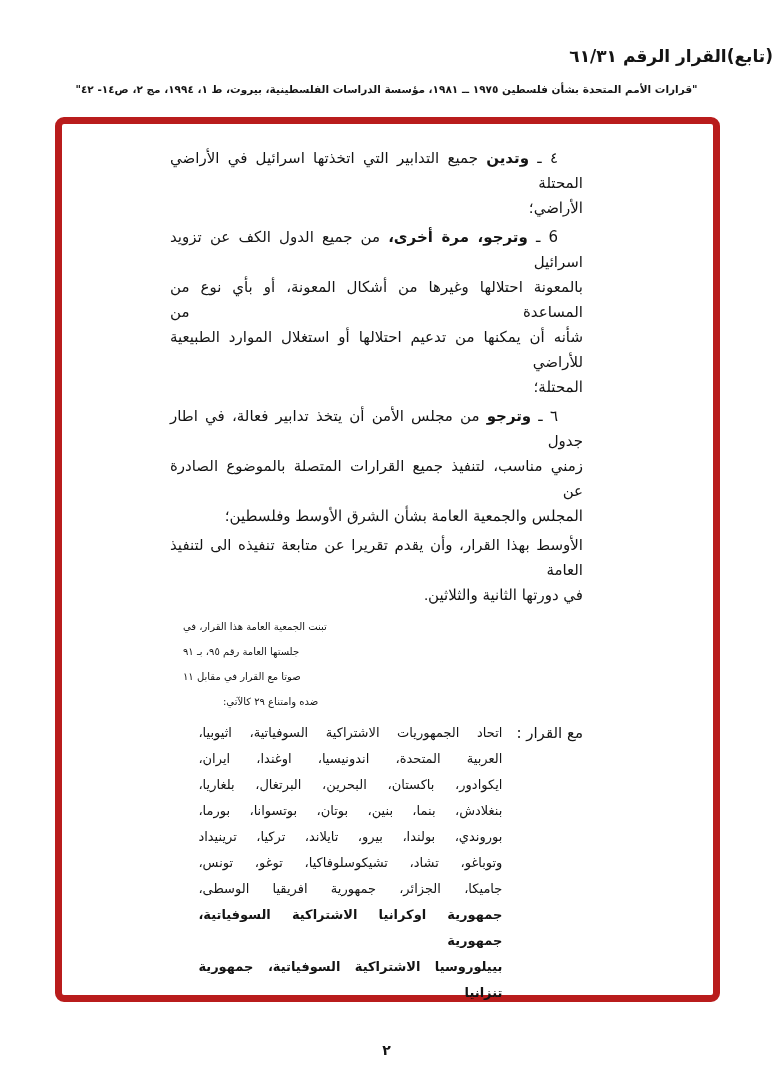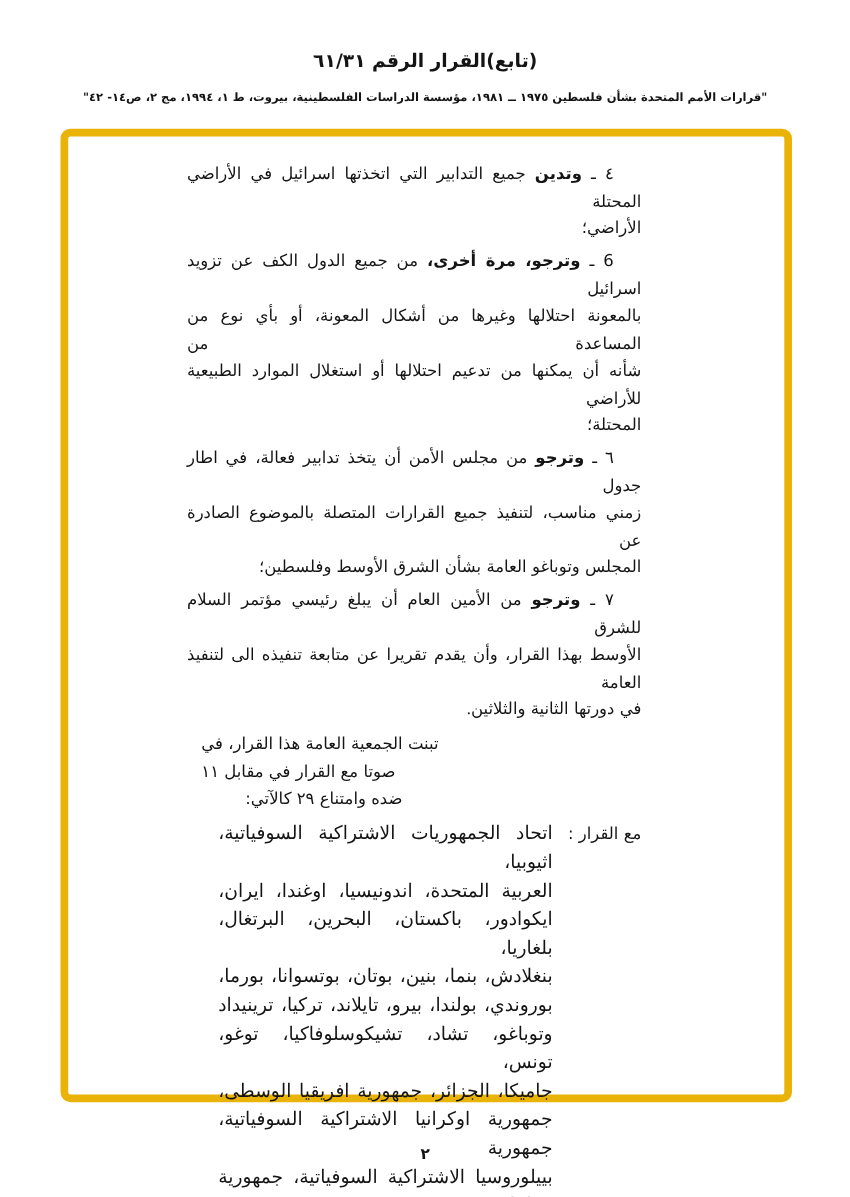--- a/index.html
+++ b/index.html
@@ -2,61 +2,61 @@
 <html lang="ar"><head>
 <meta charset="utf-8">
 <style>
   html,body{margin:0;padding:0;}
   body{
     width:773px;height:1088px;position:relative;background:#ffffff;
     font-family:"DejaVu Sans",sans-serif;color:#141414;overflow:hidden;
   }
   .doc-title{
     position:absolute;top:46px;left:0;width:100%;
-    text-align:center;direction:rtl;
+    direction:rtl;
     font-size:17px;font-weight:bold;letter-spacing:0;
   }
   .doc-source{
     position:absolute;top:83px;left:0;width:100%;
     text-align:center;direction:rtl;
     font-size:10.5px;font-weight:bold;white-space:nowrap;
   }
   .frame{
     position:absolute;left:55px;top:117px;width:665px;height:885px;
-    box-sizing:border-box;border:7px solid #eab308;border-radius:9px;
+    box-sizing:border-box;border:7px solid #b91c1c;border-radius:9px;
   }
   .content{
     position:absolute;left:0;top:0;width:651px;height:871px;
     box-sizing:border-box;padding:22px 130px 0 108px;
     direction:rtl;
   }
   .para{margin:0;}
   .para + .para{margin-top:4px;}
   .ln{
     font-size:15px;line-height:25px;
     text-align:justify;text-align-last:justify;
     word-spacing:1px;
   }
   .ln.first{text-indent:25px;}
   .ln.last{text-align-last:right;font-family:Liberation Serif, serif;}
   .adoption{margin-top:6px;padding-left:13px;}
   .aln{
-    font-size:15px;line-height:25px;direction:rtl;text-align:left;
+    font-size:10px;line-height:25px;direction:rtl;text-align:left;
   }
   .aln.indent{margin-left:40px;}
   .vote{display:flex;margin-top:6px;}
   .vote-label{
     flex:none;font-size:15px;line-height:26px;margin-left:14px;white-space:nowrap;
   }
   .vote-list{width:304px;flex:none;}
   .lln{
-    font-size:17px;line-height:26px;
+    font-size:13px;line-height:26px;
     text-align:justify;text-align-last:justify;word-spacing:1px;
   }
-  .lln.bold{font-weight:normal;}
+  .lln.bold{font-weight:bold;}
   b{font-weight:bold;}
   .page-number{
     position:absolute;top:1042px;left:0;width:100%;
     text-align:center;font-size:14px;font-weight:bold;
   }
 </style>
 </head>
 <body>
 
 <div class="doc-title">(تابع)القرار الرقم ٦١/٣١</div>
@@ -71,30 +71,30 @@
         </div>
         <div class="para">
           <div class="ln first"><span>6 ـ </span><b>وترجو، مرة أخرى،</b><span> من جميع الدول الكف عن تزويد اسرائيل</span></div>
           <div class="ln"><span>بالمعونة احتلالها وغيرها من أشكال المعونة، أو بأي نوع من المساعدة من</span></div>
           <div class="ln"><span>شأنه أن يمكنها من تدعيم احتلالها أو استغلال الموارد الطبيعية للأراضي</span></div>
           <div class="ln last"><span>المحتلة؛</span></div>
         </div>
         <div class="para">
           <div class="ln first"><span>٦ ـ </span><b>وترجو</b><span> من مجلس الأمن أن يتخذ تدابير فعالة، في اطار جدول</span></div>
           <div class="ln"><span>زمني مناسب، لتنفيذ جميع القرارات المتصلة بالموضوع الصادرة عن</span></div>
-          <div class="ln last"><span>المجلس وتوباغو العامة بشأن الشرق الأوسط وفلسطين؛</span></div>
+          <div class="ln last"><span>المجلس والجمعية العامة بشأن الشرق الأوسط وفلسطين؛</span></div>
         </div>
         <div class="para">
-          <div class="ln first"><span>٧ ـ </span><b>وترجو</b><span> من الأمين العام أن يبلغ رئيسي مؤتمر السلام للشرق</span></div>
           <div class="ln"><span>الأوسط بهذا القرار، وأن يقدم تقريرا عن متابعة تنفيذه الى لتنفيذ العامة</span></div>
           <div class="ln last"><span>في دورتها الثانية والثلاثين.</span></div>
         </div>
       </div>
     <div class="adoption" id="adoption">
         <div class="aln">تبنت الجمعية العامة هذا القرار، في</div>
+        <div class="aln">جلستها العامة رقم ٩٥، بـ ٩١</div>
         <div class="aln">صوتا مع القرار في مقابل ١١</div>
         <div class="aln indent">ضده وامتناع ٢٩ كالآتي:</div>
       </div>
     <div class="vote">
       <div class="vote-label">مع القرار :</div>
       <div class="vote-list" id="vote-list">
           <div class="lln">اتحاد الجمهوريات الاشتراكية السوفياتية، اثيوبيا،</div>
           <div class="lln">العربية المتحدة، اندونيسيا، اوغندا، ايران،</div>
           <div class="lln">ايكوادور، باكستان، البحرين، البرتغال، بلغاريا،</div>
           <div class="lln">بنغلادش، بنما، بنين، بوتان، بوتسوانا، بورما،</div>

